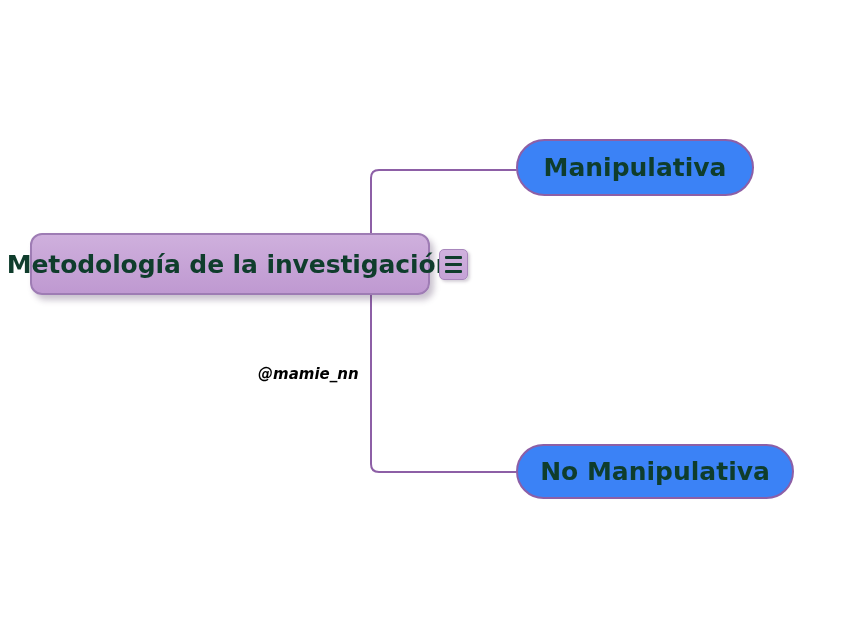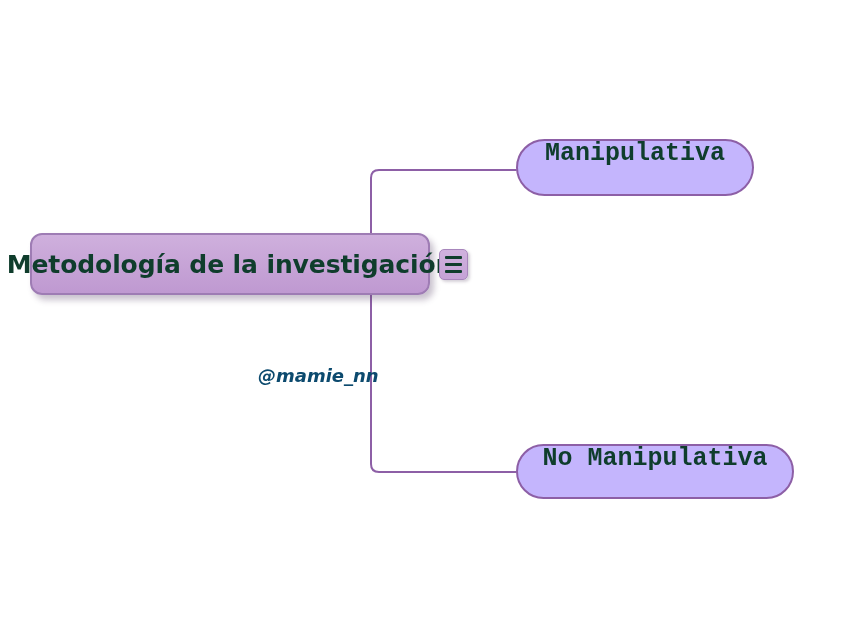--- a/index.html
+++ b/index.html
@@ -79,27 +79,26 @@
     width: 17px;
     height: 3px;
     background: #0f3d2c;
     border-radius: 1px;
   }
 
   
   .branch-node {
     position: absolute;
     box-sizing: border-box;
-    background: #c4b5fd;
+    background: #3b82f6;
     border: 2.5px solid #8d5fa6;
     border-radius: 999px;
     display: flex;
-    align-items: flex-start;
+    align-items: center;
     justify-content: center;
-    font-family: Liberation Mono, monospace;
   }
   .branch-label {
     color: #0f3d2c;
     font-size: 25px;
     font-weight: bold;
     white-space: nowrap;
     line-height: 1;
   }
 
   #branch-node-manipulativa {
@@ -113,22 +112,22 @@
     top: 444px;
     width: 278px;
     height: 55px;
   }
 
   
   .watermark {
     position: absolute;
     left: 258px;
     top: 365px;
-    color: #0c4a6e;
-    font-size: 18px;
+    color: #000000;
+    font-size: 15px;
     font-weight: bold;
     font-style: italic;
     white-space: nowrap;
   }
 </style>
 </head>
 <body>
 
 <div id="mindmap-canvas">
 

